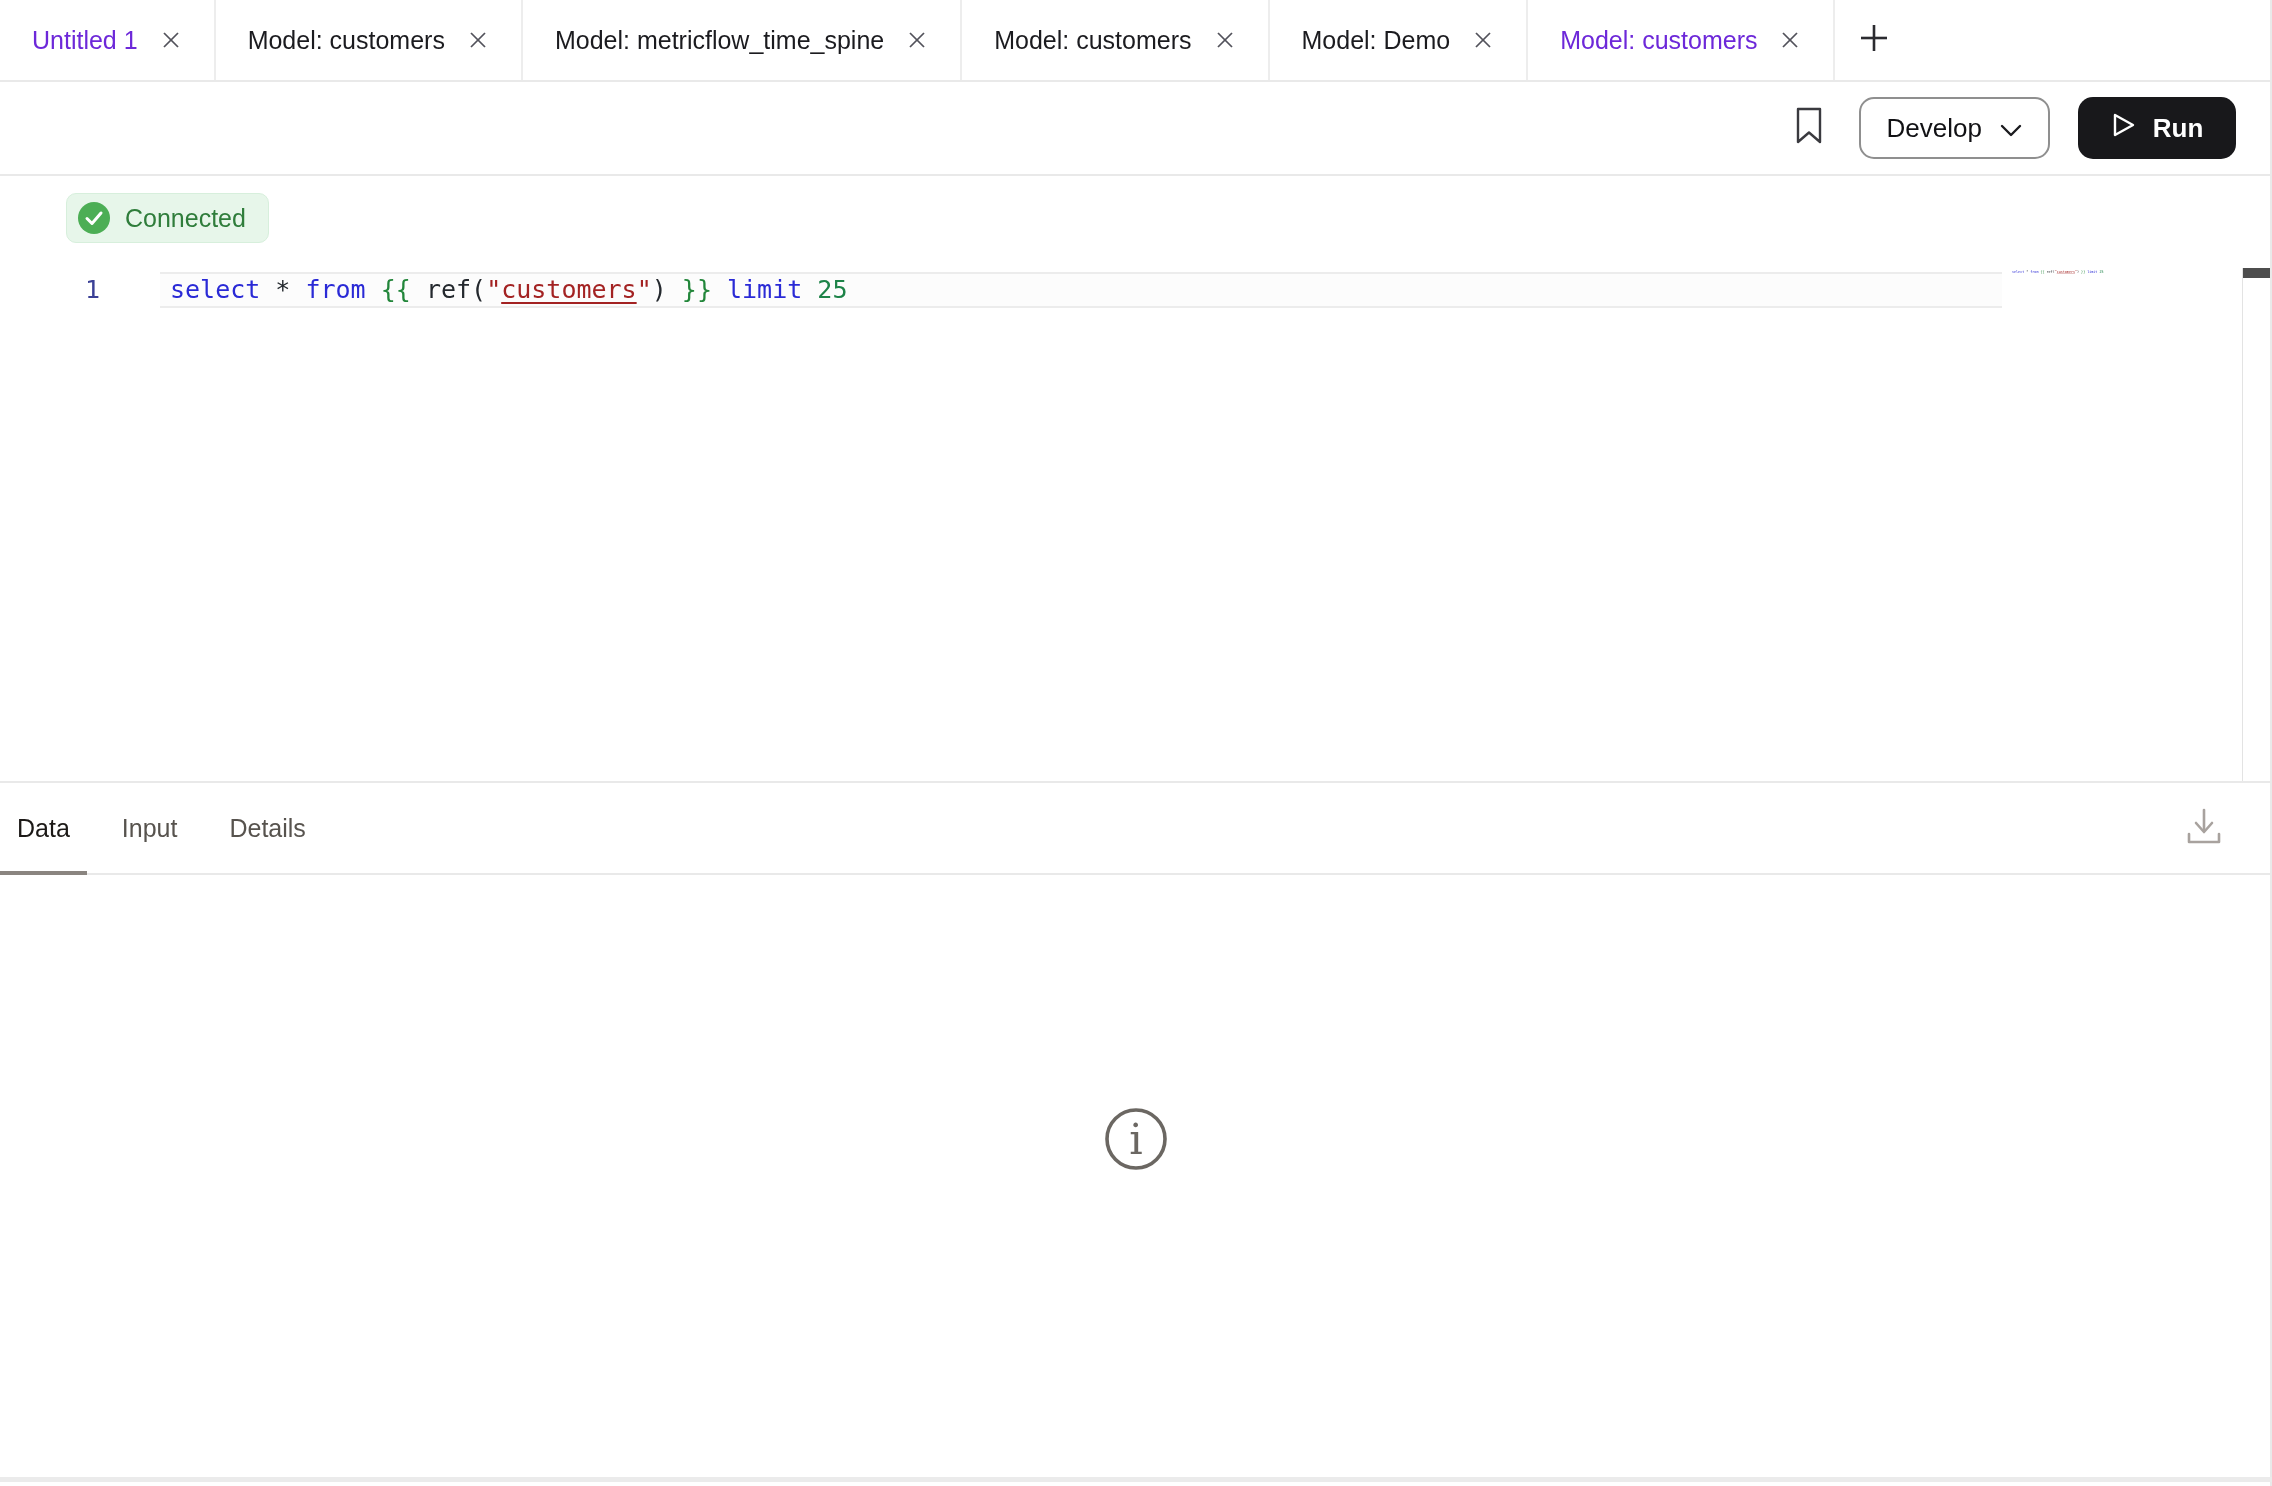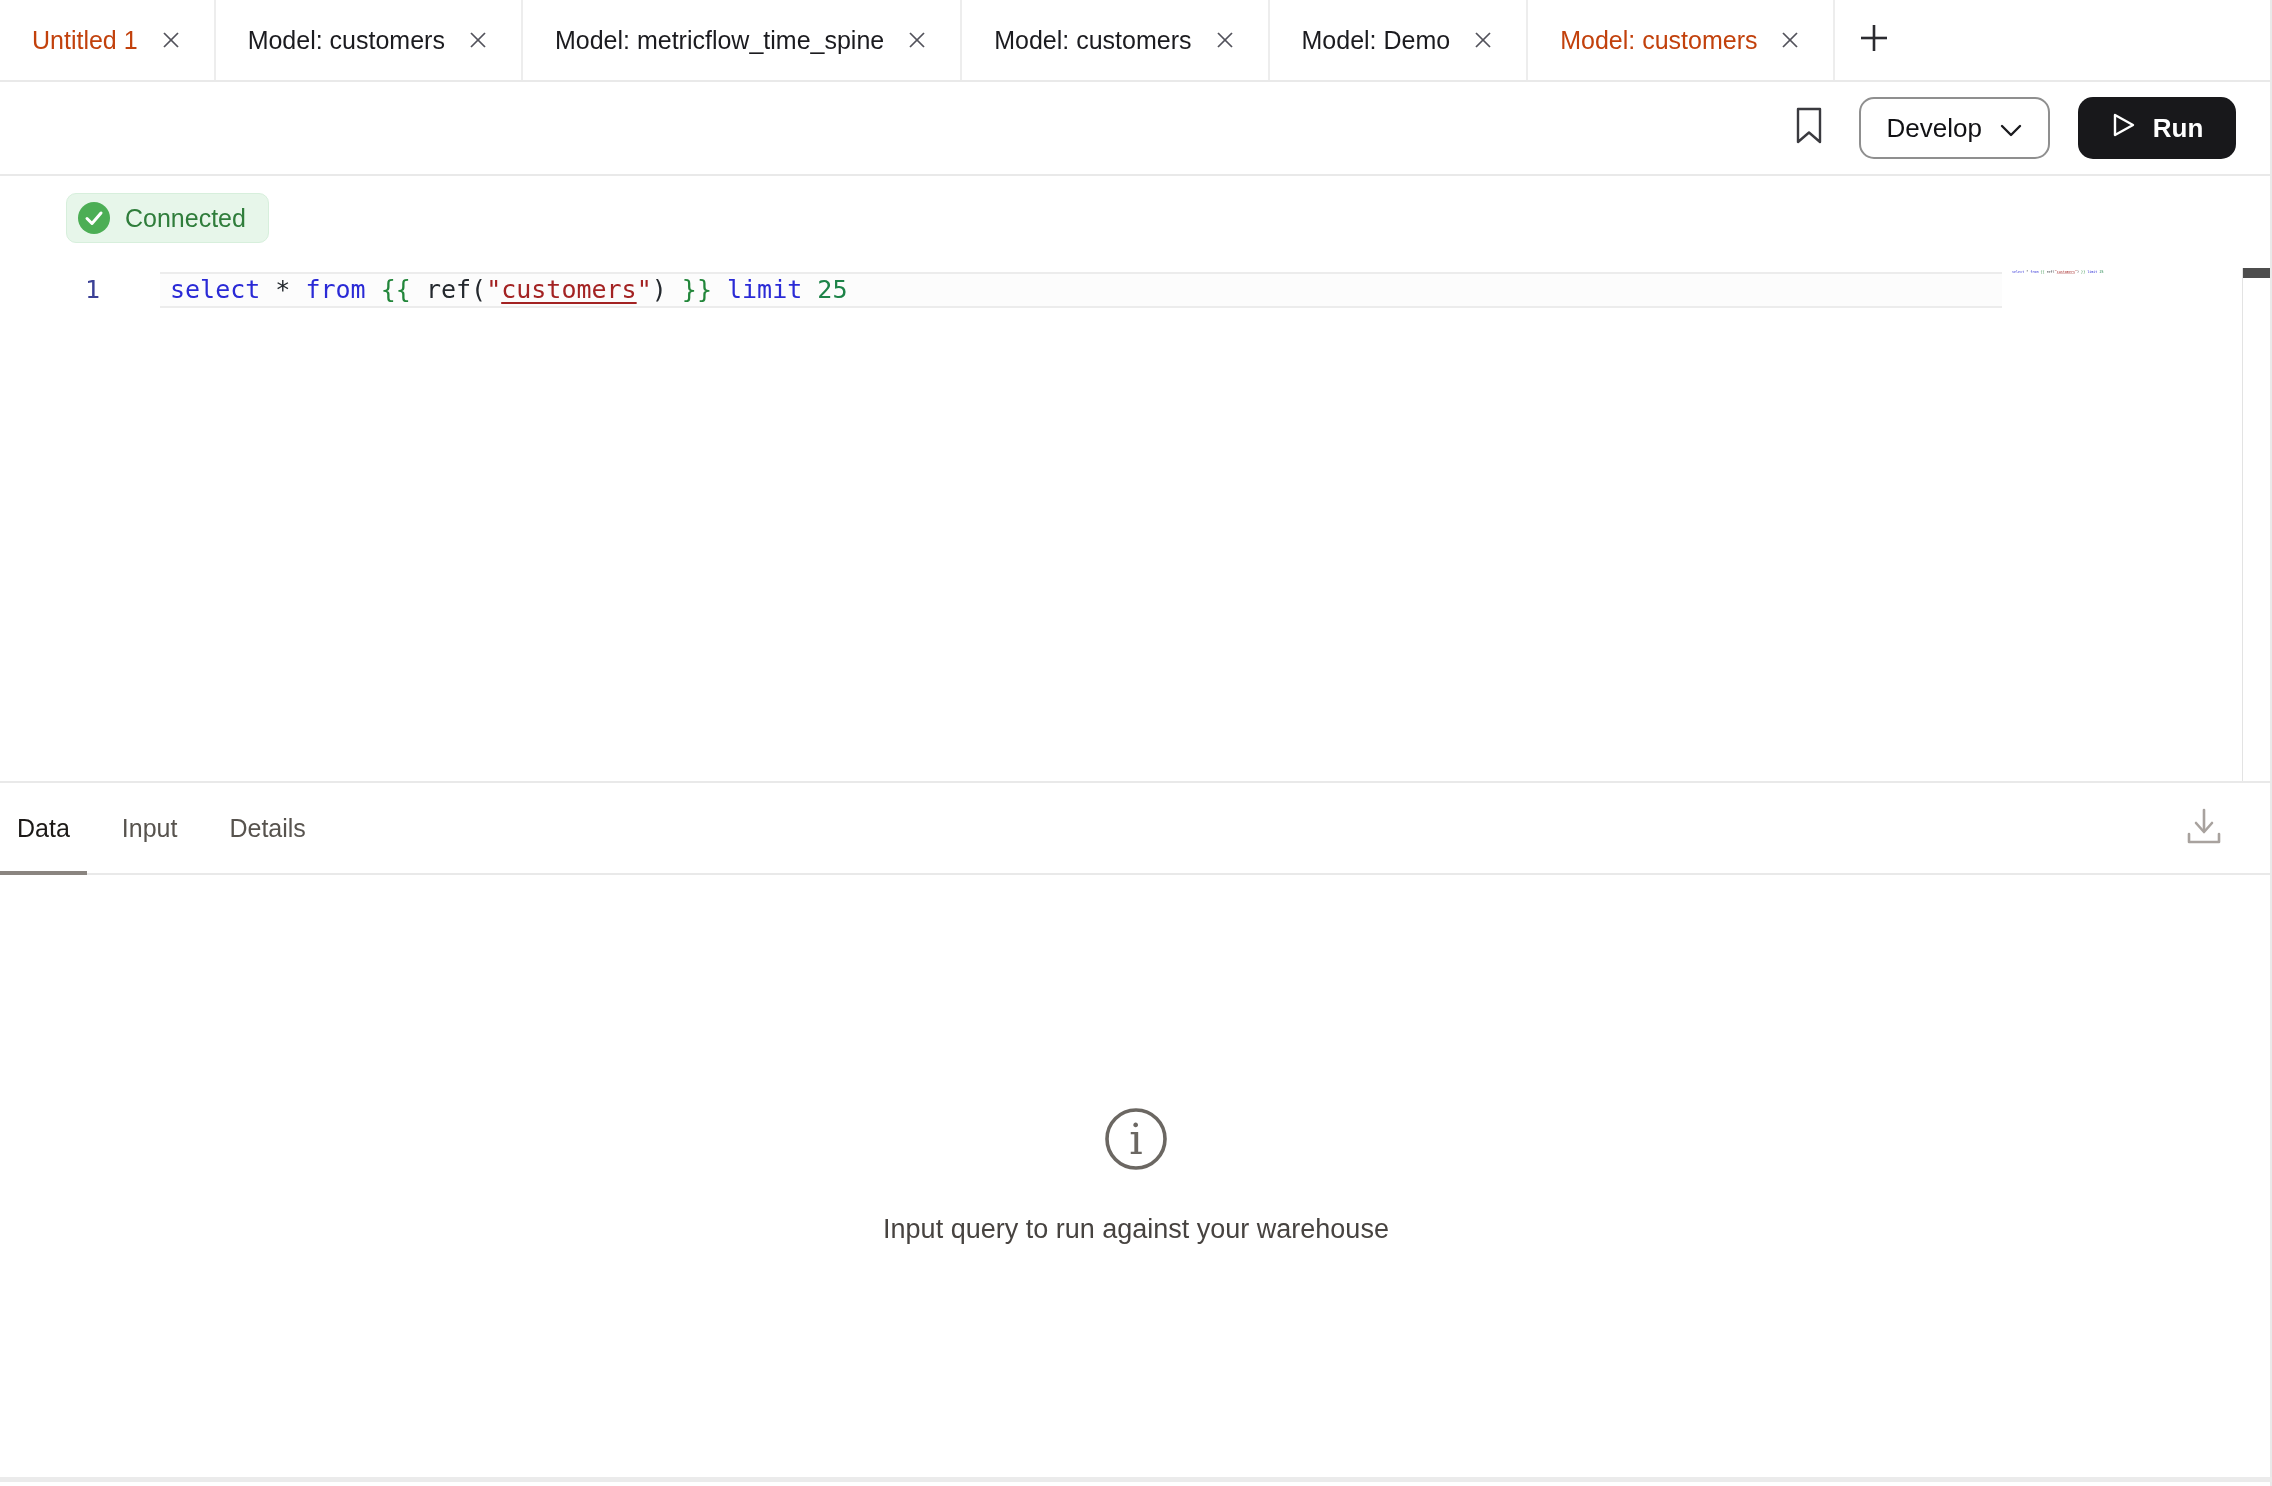--- a/index.html
+++ b/index.html
@@ -5,21 +5,21 @@
   * { margin:0; padding:0; box-sizing:border-box; }
   html,body { background:#ffffff; }
   body { font-family:"Liberation Sans", sans-serif; color:#1b1b1f; }
   #app { position:relative; width:2272px; height:1486px; background:#fff; overflow:hidden; }
 
   
   .tabbar { position:absolute; top:0; left:0; right:0; height:82px; display:flex;
             align-items:stretch; background:#fff; border-bottom:2px solid #e9e9e9; }
   .tab { display:flex; align-items:center; gap:22px; padding:0 32px;
          border-right:2px solid #ededed; font-size:25px; color:#1b1b1f; cursor:pointer; white-space:nowrap; }
-  .tab.purple { color:#c2410c; }
+  .tab.purple { color:#6d28d9; }
   .tab-close { display:flex; align-items:center; }
   .newtab { width:78px; display:flex; align-items:center; justify-content:center; cursor:pointer; }
 
   
   .toolbar { position:absolute; top:82px; left:0; right:0; height:94px;
              border-bottom:2px solid #e9e9e9; display:flex; align-items:center;
              justify-content:flex-end; gap:28px; padding-right:36px; background:#fff;padding-left:12px; }
   .bookmark-btn { display:flex; align-items:center; justify-content:center; width:44px; height:48px; cursor:pointer; }
   .btn-develop { height:62px; padding:0 26px; border:2px solid #8f8f8f; border-radius:15px;
                  background:#fff; display:flex; align-items:center; gap:18px;
@@ -217,19 +217,18 @@
     </span>
   </div>
 
   <div class="empty-state">
     <span>
       <svg width="66" height="66" viewBox="0 0 66 66">
         <circle cx="33" cy="33" r="29" fill="none" stroke="#6b6762" stroke-width="3.6"></circle>
         <text x="33" y="48" text-anchor="middle" font-family="DejaVu Serif, serif" font-size="42" fill="#6b6762">i</text>
       </svg>
     </span>
-    <div class="empty-text">Input query to run against your warehouse</div>
   </div>
 
   <div class="right-edge"></div>
   <div class="bottom-strip"></div>
 
 </div>
 
 </body></html>

